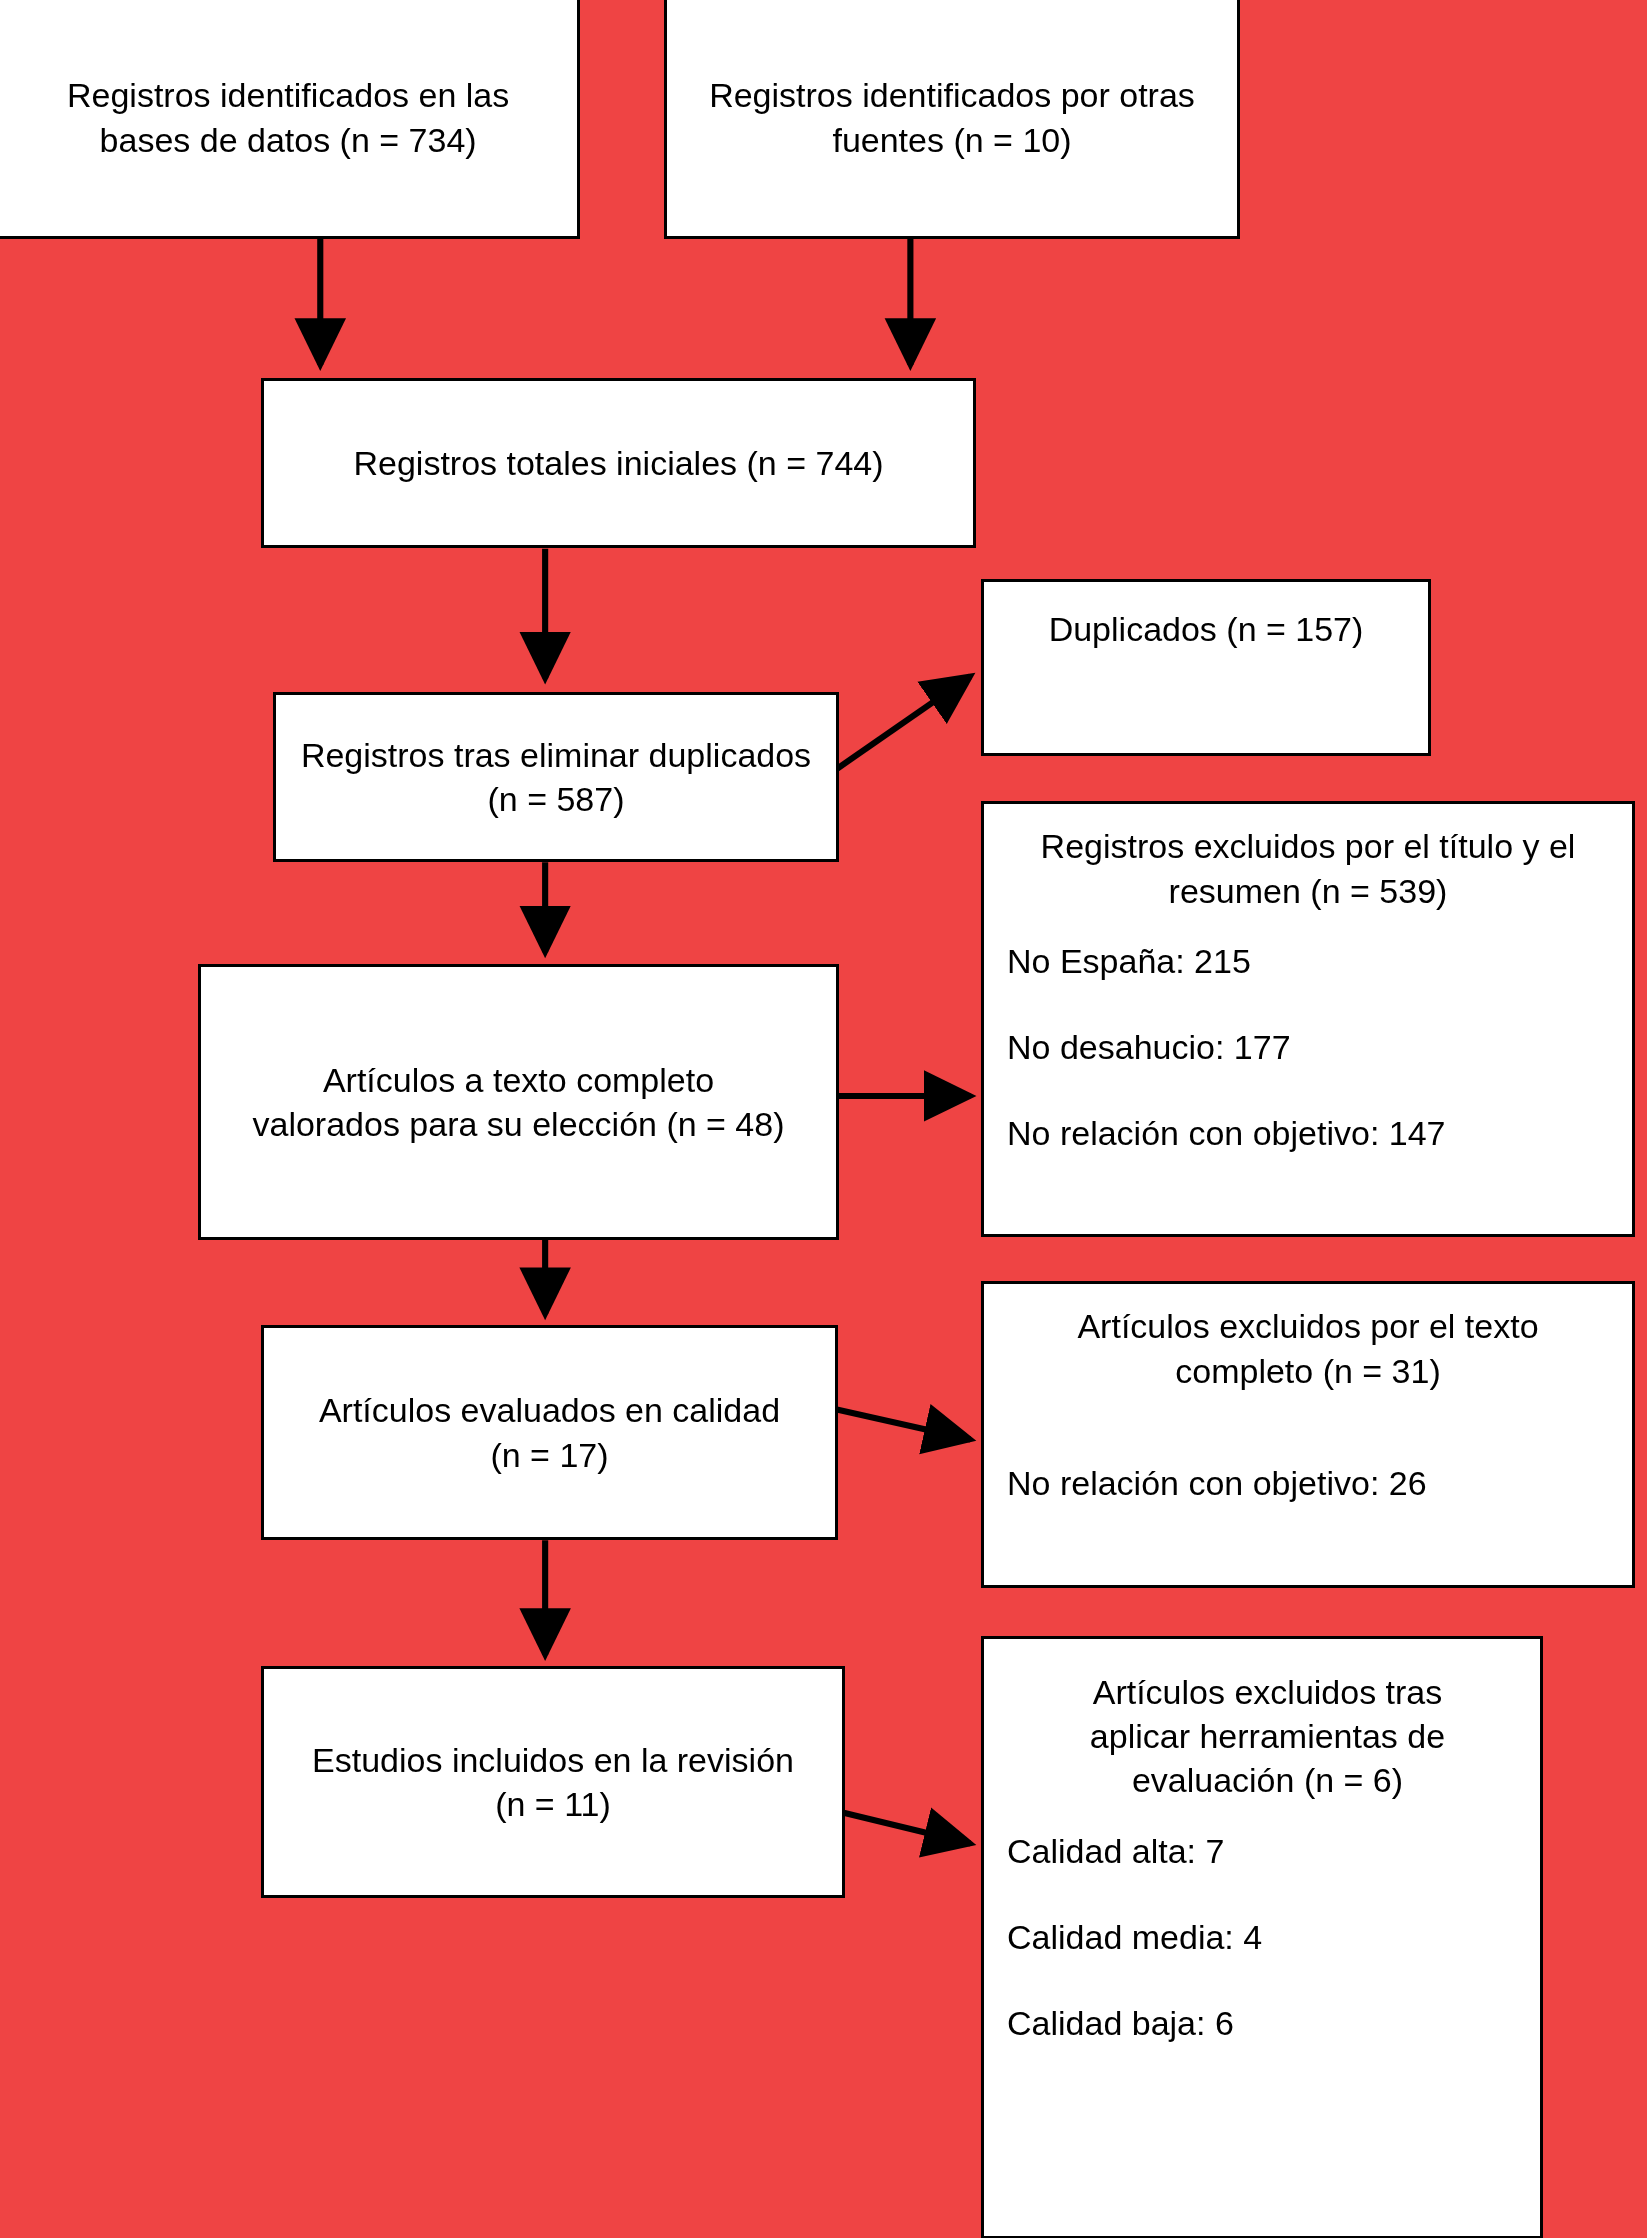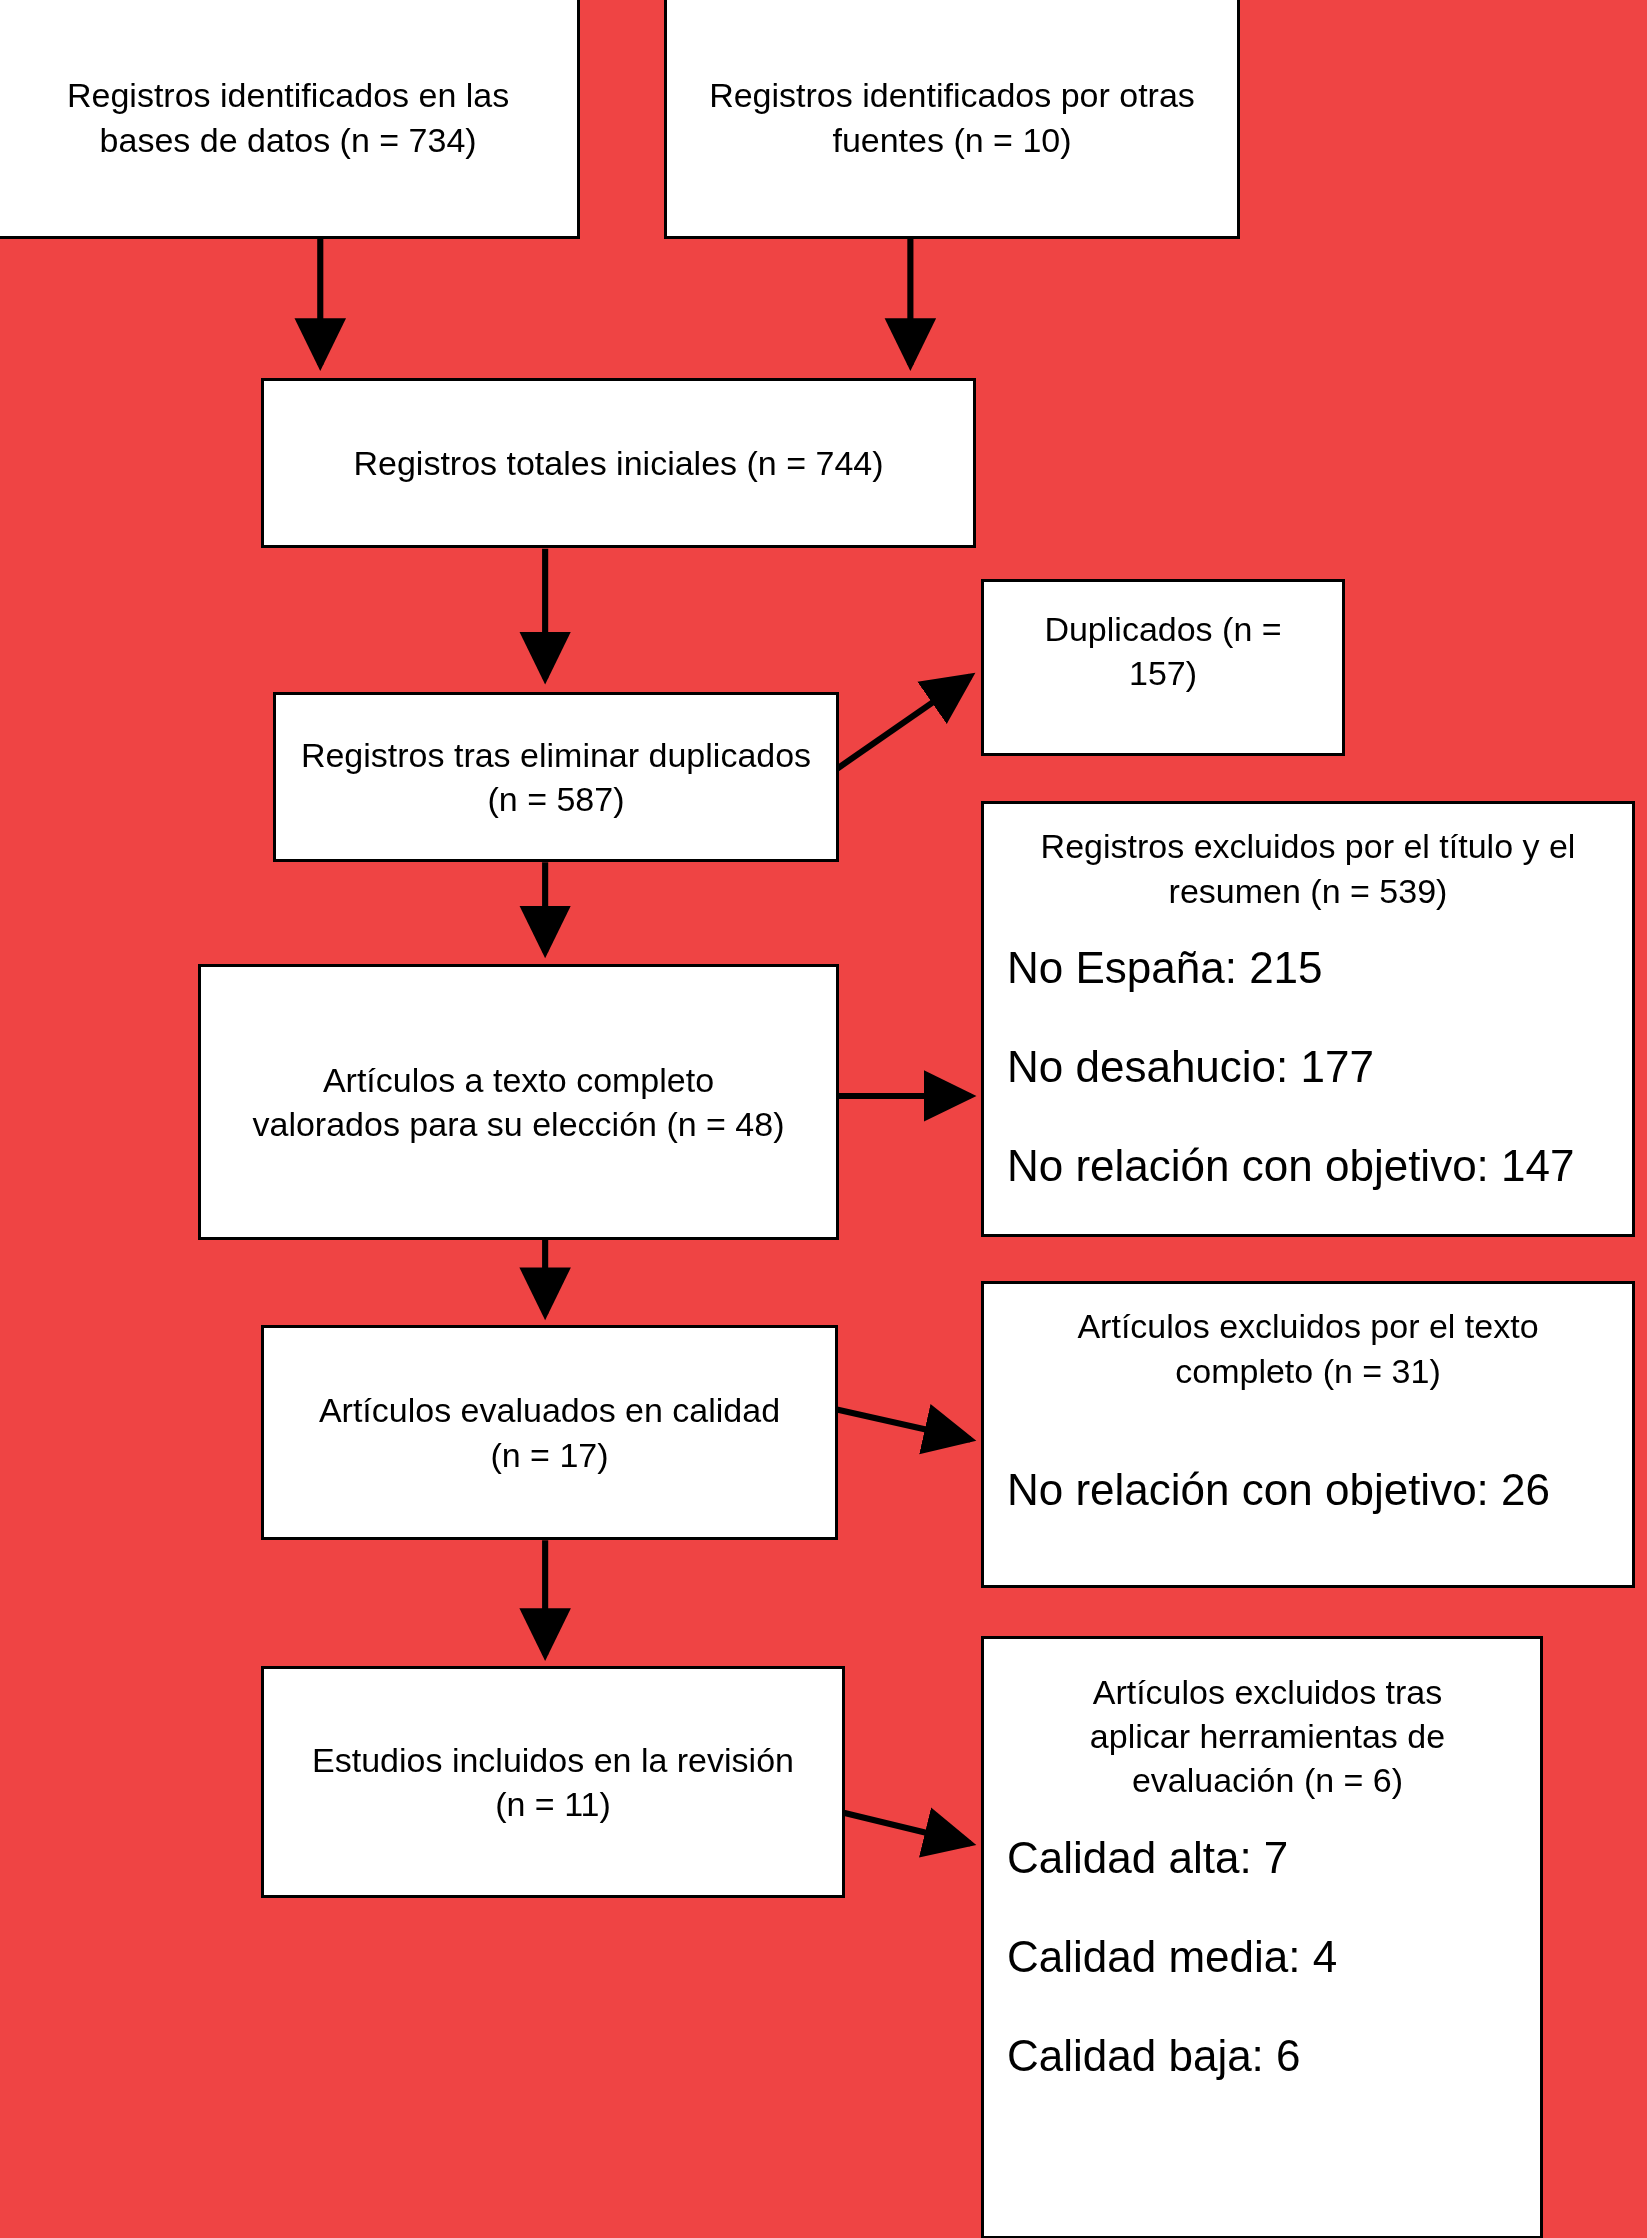--- a/index.html
+++ b/index.html
@@ -22,21 +22,21 @@
     justify-content:center;
   }
   .ctr{ text-align:center; }
   .lft{ text-align:left; }
   .ttl{
     font-size:34px;
     line-height:1.30;
     padding:0 23px;
   }
   .ln{
-    font-size:44px;
+    font-size:34px;
     line-height:1.30;
     padding:0 23px;
   }
   .pad-top{ justify-content:flex-start; }
   svg.lines{
     position:absolute;
     left:0; top:0;
     width:1647px; height:2239px;
     pointer-events:none;
   }
@@ -85,21 +85,21 @@
   </div>
 
   <div class="box ctr" style="left:261px; top:378px; width:715px; height:170px;">
     <div class="ttl">Registros totales iniciales (n = 744)</div>
   </div>
 
   <div class="box ctr" style="left:273px; top:692px; width:566px; height:170px;">
     <div class="ttl">Registros tras eliminar duplicados (n = 587)</div>
   </div>
 
-  <div class="box ctr pad-top" style="left:981px; top:579px; width:364px; height:177px; padding-top:24.5px;">
+  <div class="box ctr pad-top" style="left:981px; top:579px; width:450px; height:177px; padding-top:24.5px;">
     <div class="ttl">Duplicados (n = 157)</div>
   </div>
 
   <div class="box pad-top" style="left:981px; top:801px; width:654px; height:436px; padding-top:20.4px;">
     <div class="ttl ctr">Registros excluidos por el título y el resumen (n = 539)</div>
     <div class="spacer"></div>
     <div class="ln lft">No España: 215</div>
     <div class="spacer-lg"></div>
     <div class="ln lft">No desahucio: 177</div>
     <div class="spacer-lg"></div>

